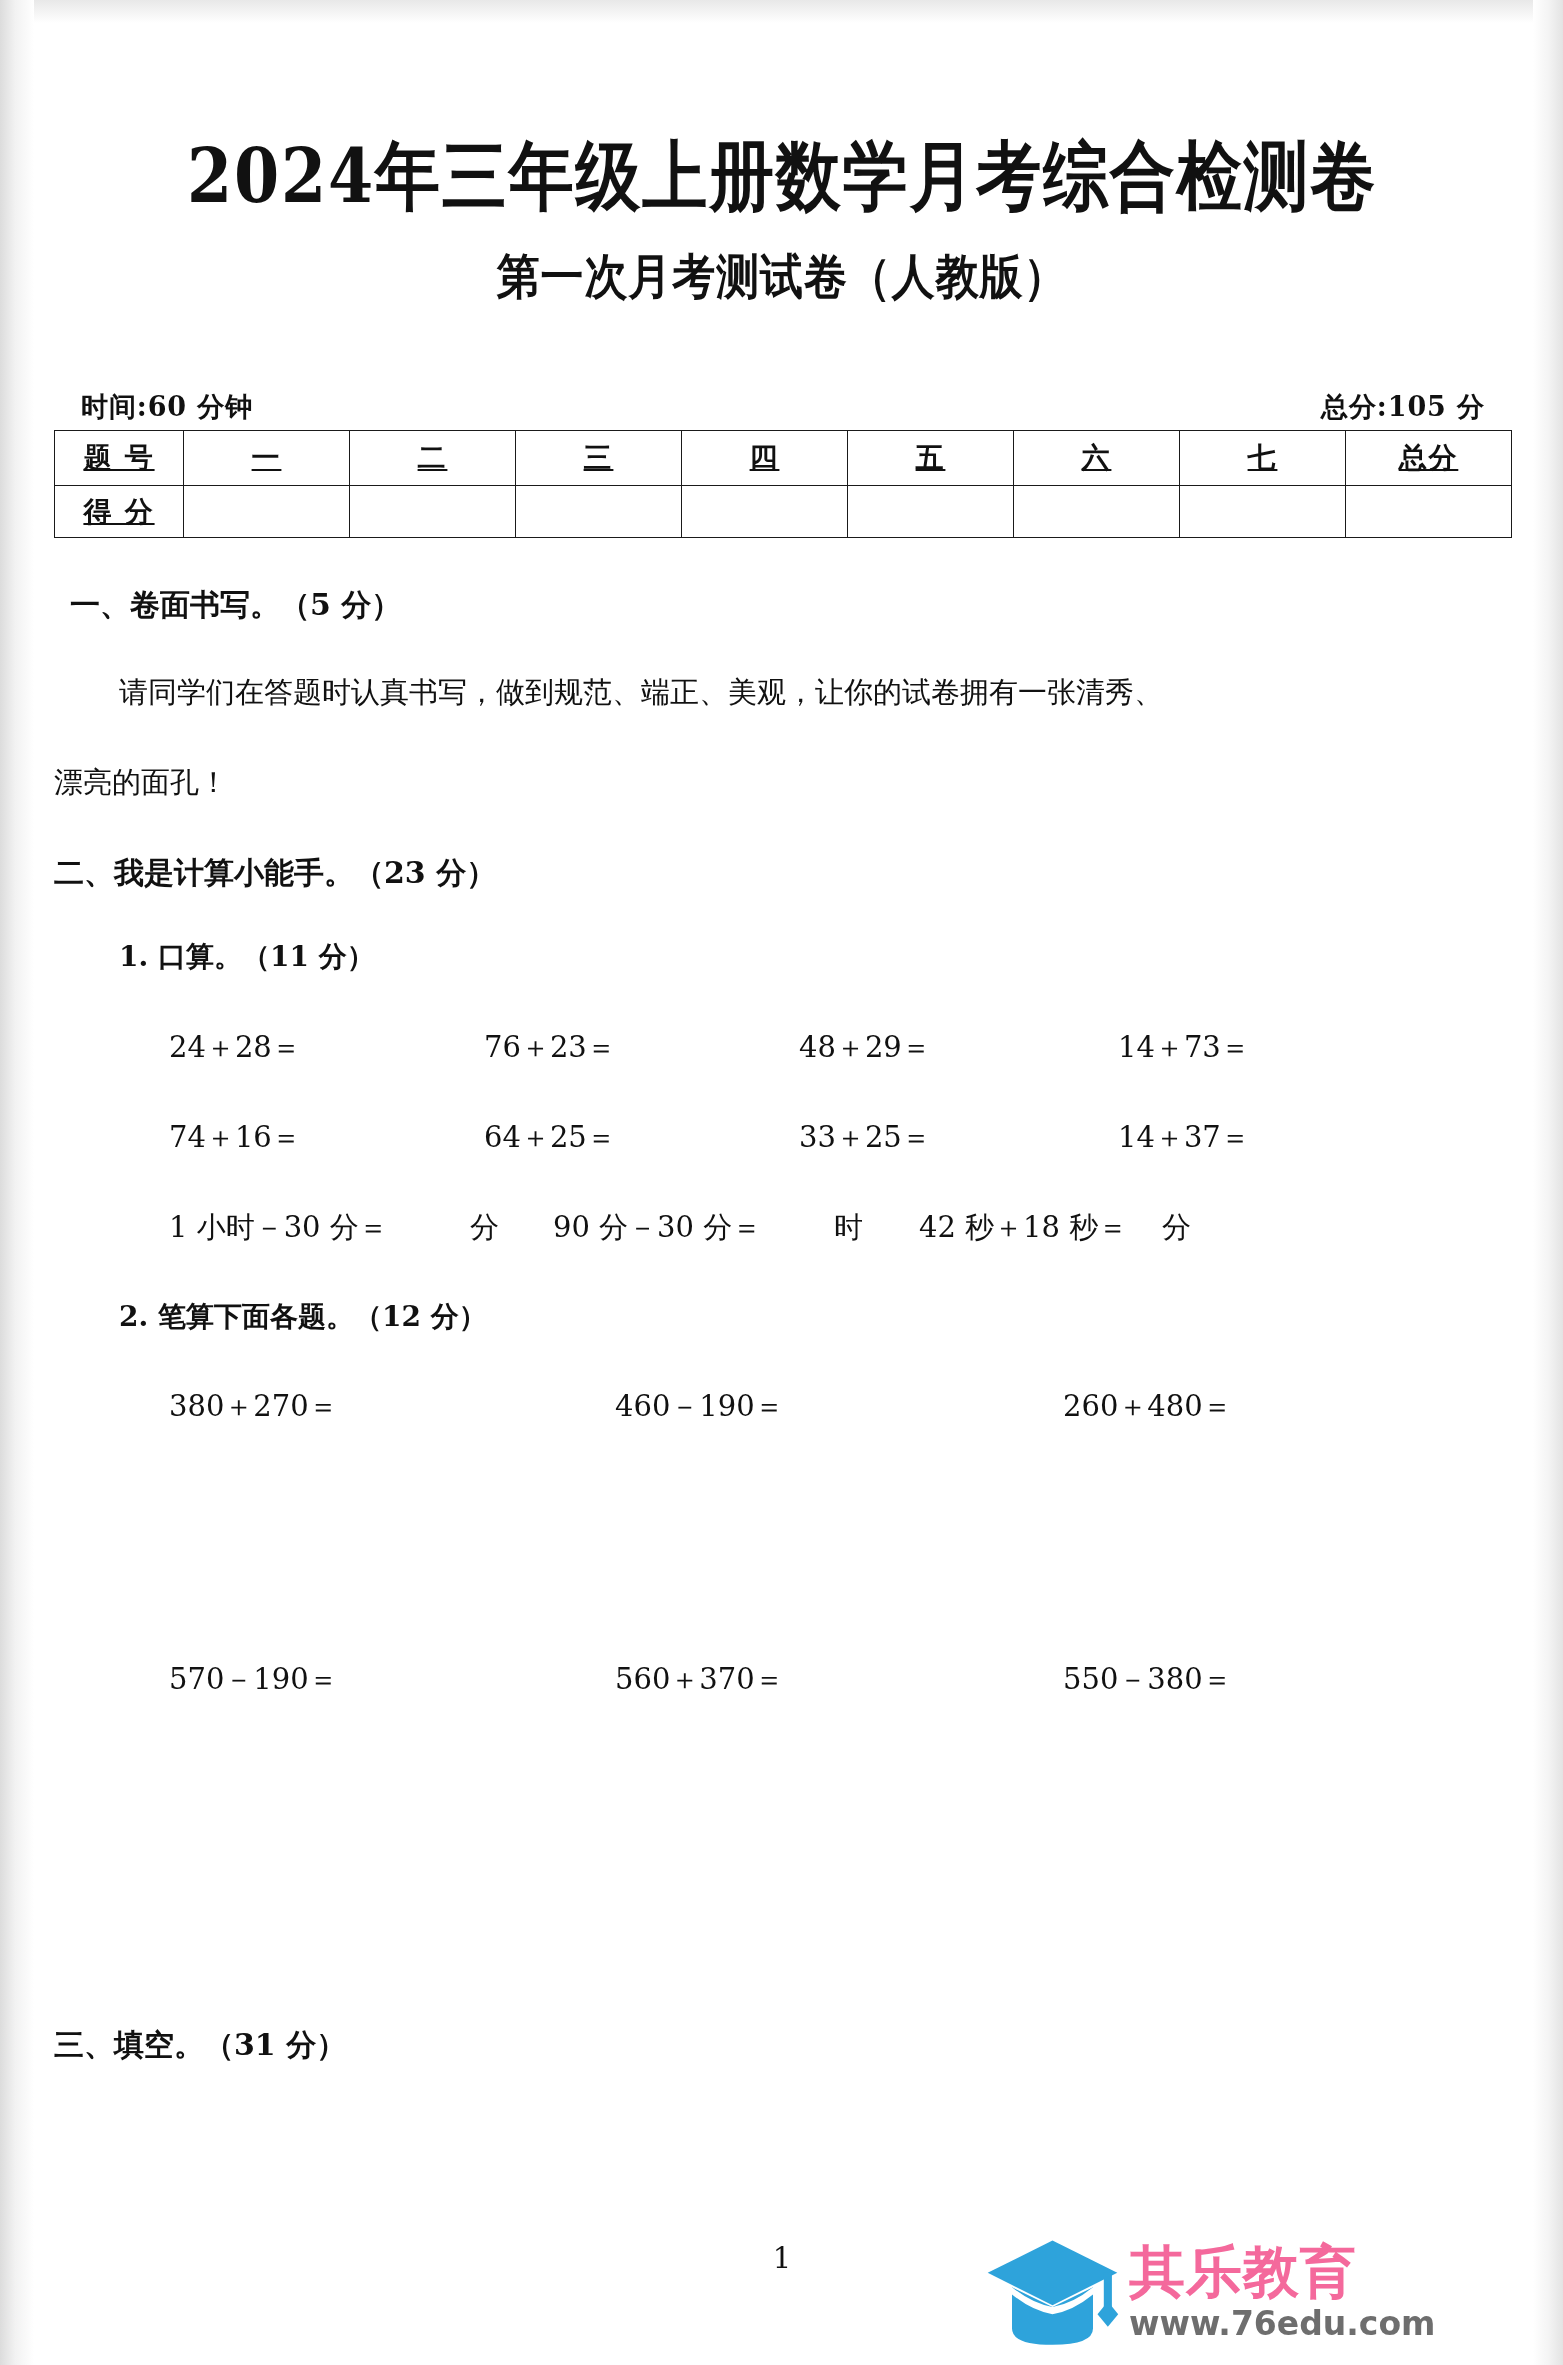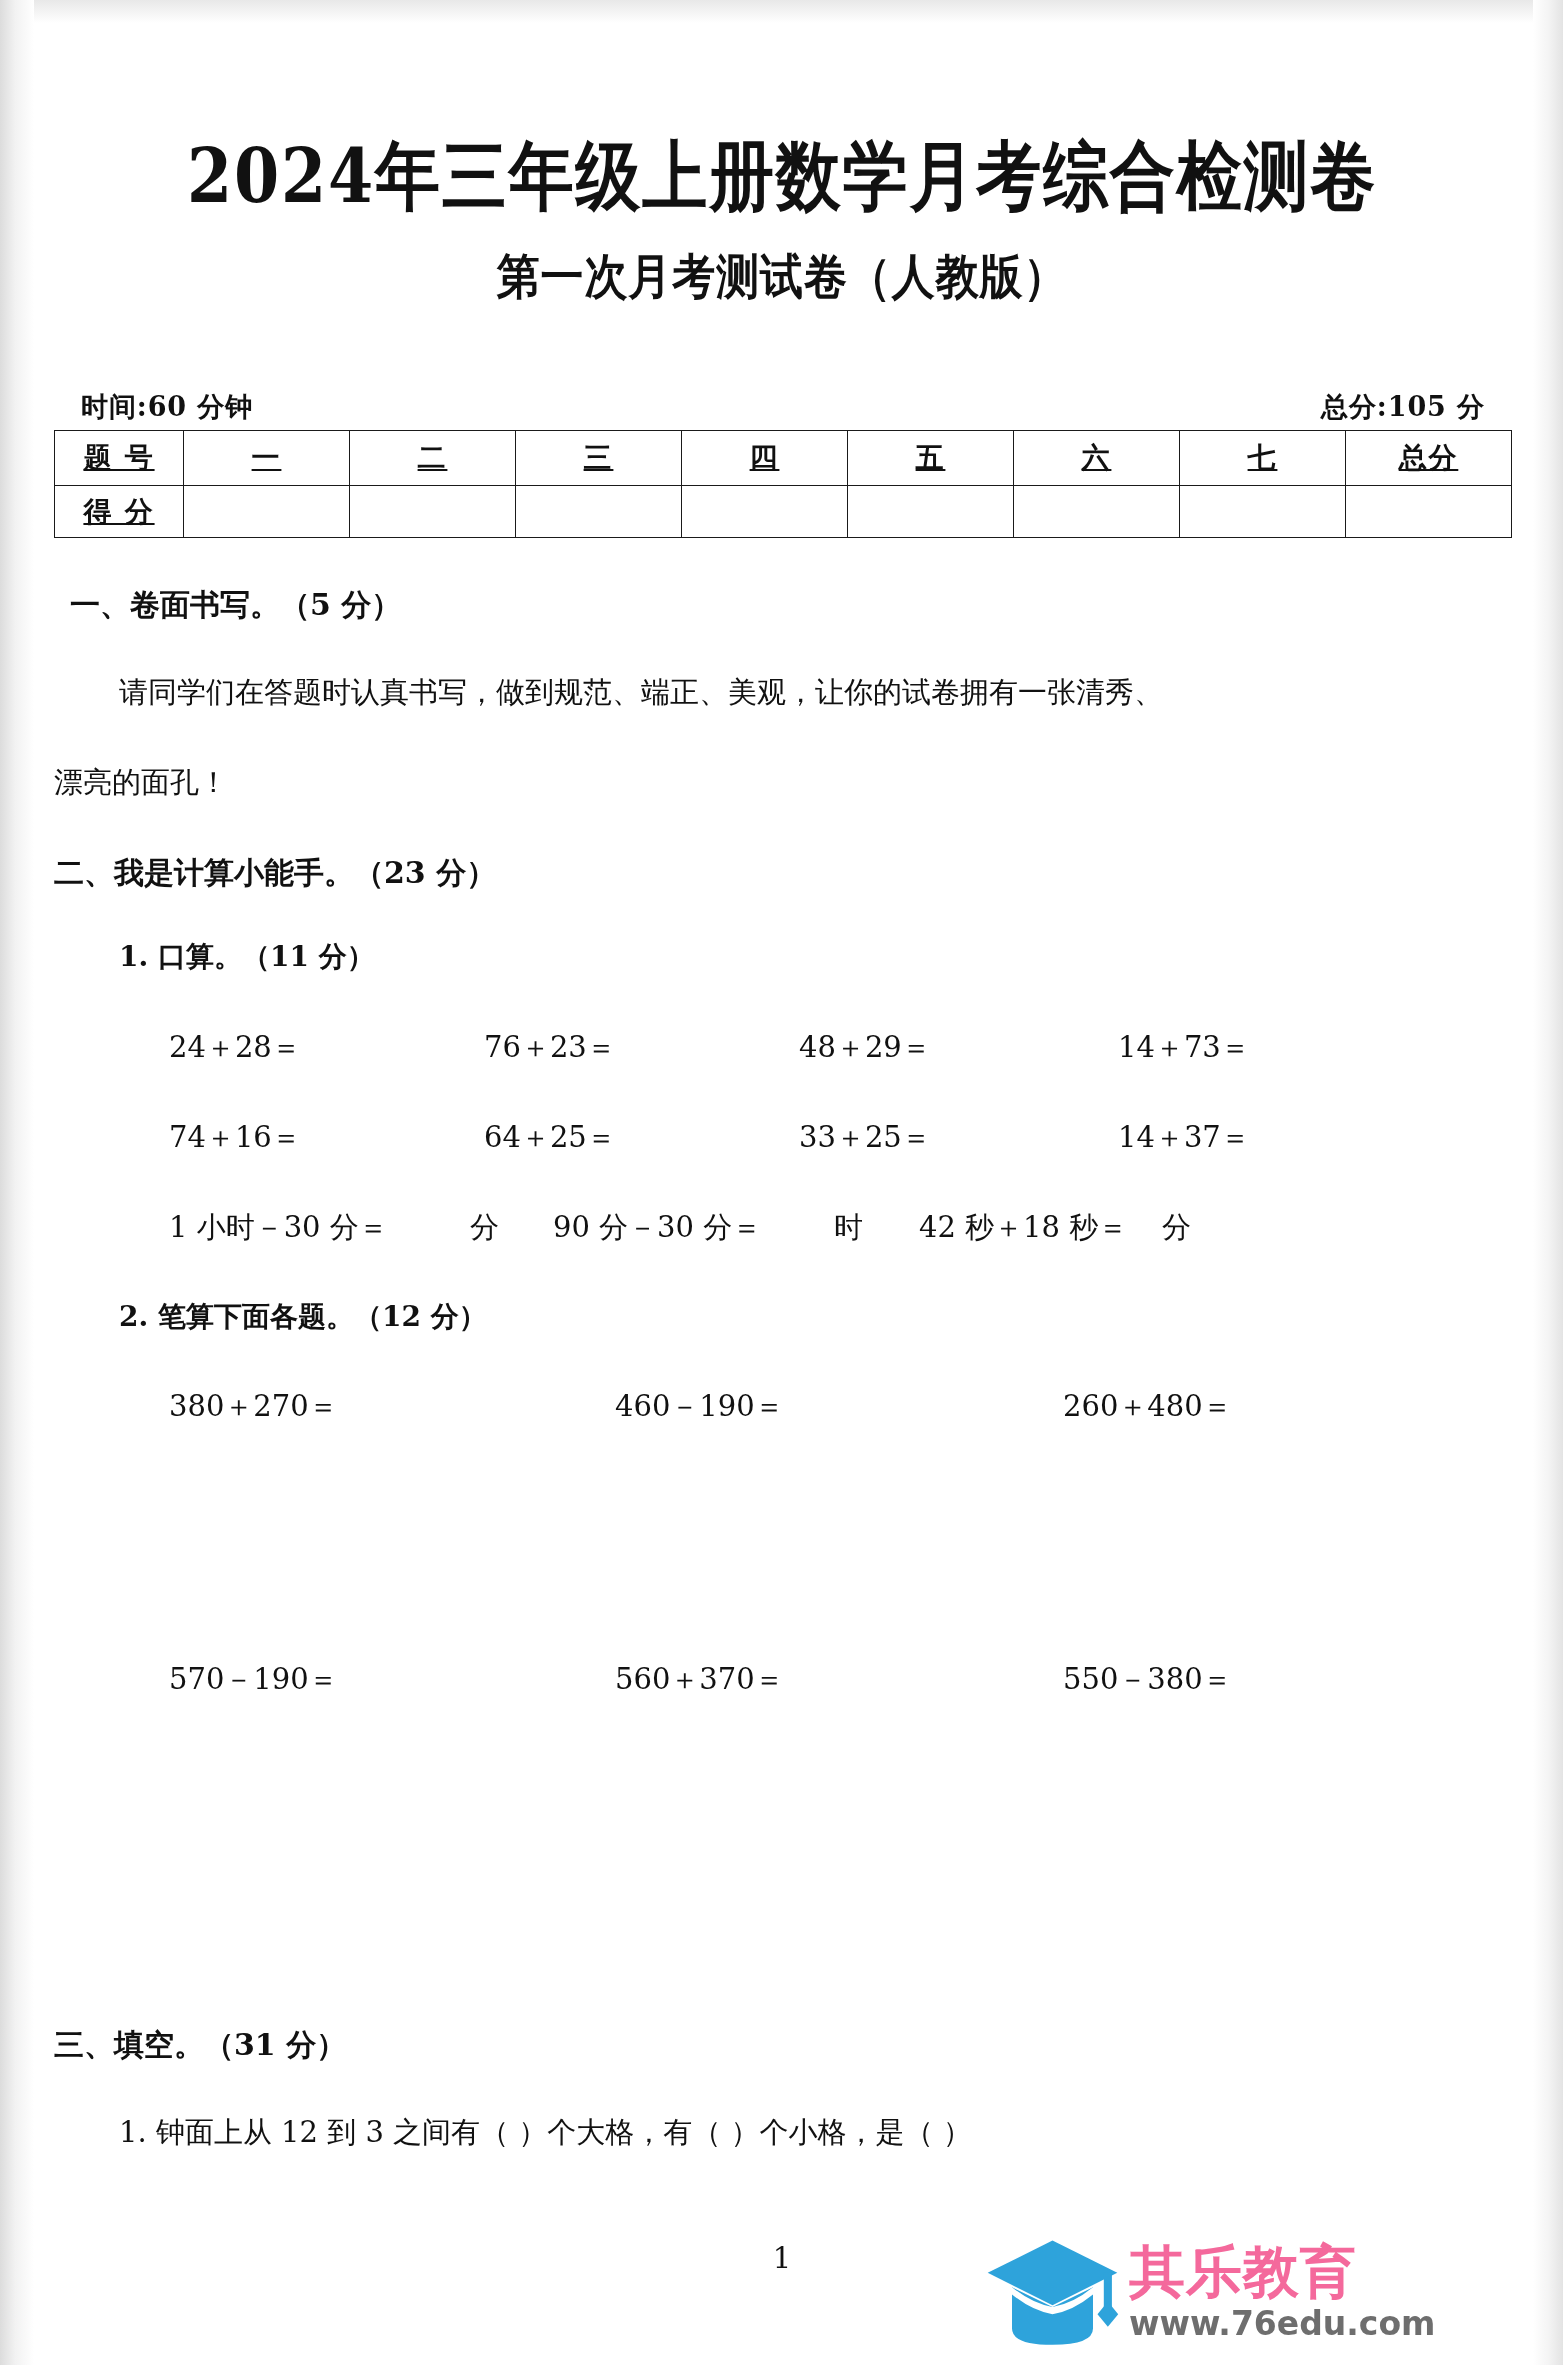--- a/index.html
+++ b/index.html
@@ -276,21 +276,20 @@
     </div>
 
     <div class="prob-row" style="left:169px; top:1660px; width:1170px;">
       <span class="cell" style="width:446px;">570－190＝</span>
       <span class="cell" style="width:448px;">560＋370＝</span>
       <span class="cell">550－380＝</span>
     </div>
 
     <div class="sec-head" style="left:54px; top:2025px;">三、填空。（31 分）</div>
 
-    <div class="q-row" style="left:119px; top:2113px;">1. 钟面上从 12 到 3 之间有（            ）个大格，有（            ）个小格，是（                ）</div>
 
     <div class="page-num">1</div>
 
     <div class="logo">
       <div class="logo-cap">
         <svg viewBox="0 0 150 130" width="135" height="117" aria-hidden="true">
           <polygon points="75,6 147,42 75,78 3,42" fill="#2EA3DB"></polygon>
           <path d="M30 58 L30 104 Q30 122 75 122 Q120 122 120 104 L120 58 L75 80 Z" fill="#2EA3DB"></path>
           <path d="M30 58 Q52 76 75 80 Q98 76 120 58 L120 66 Q98 84 75 88 Q52 84 30 66 Z" fill="#ffffff"></path>
           <rect x="132" y="42" width="9" height="40" fill="#2EA3DB"></rect>

